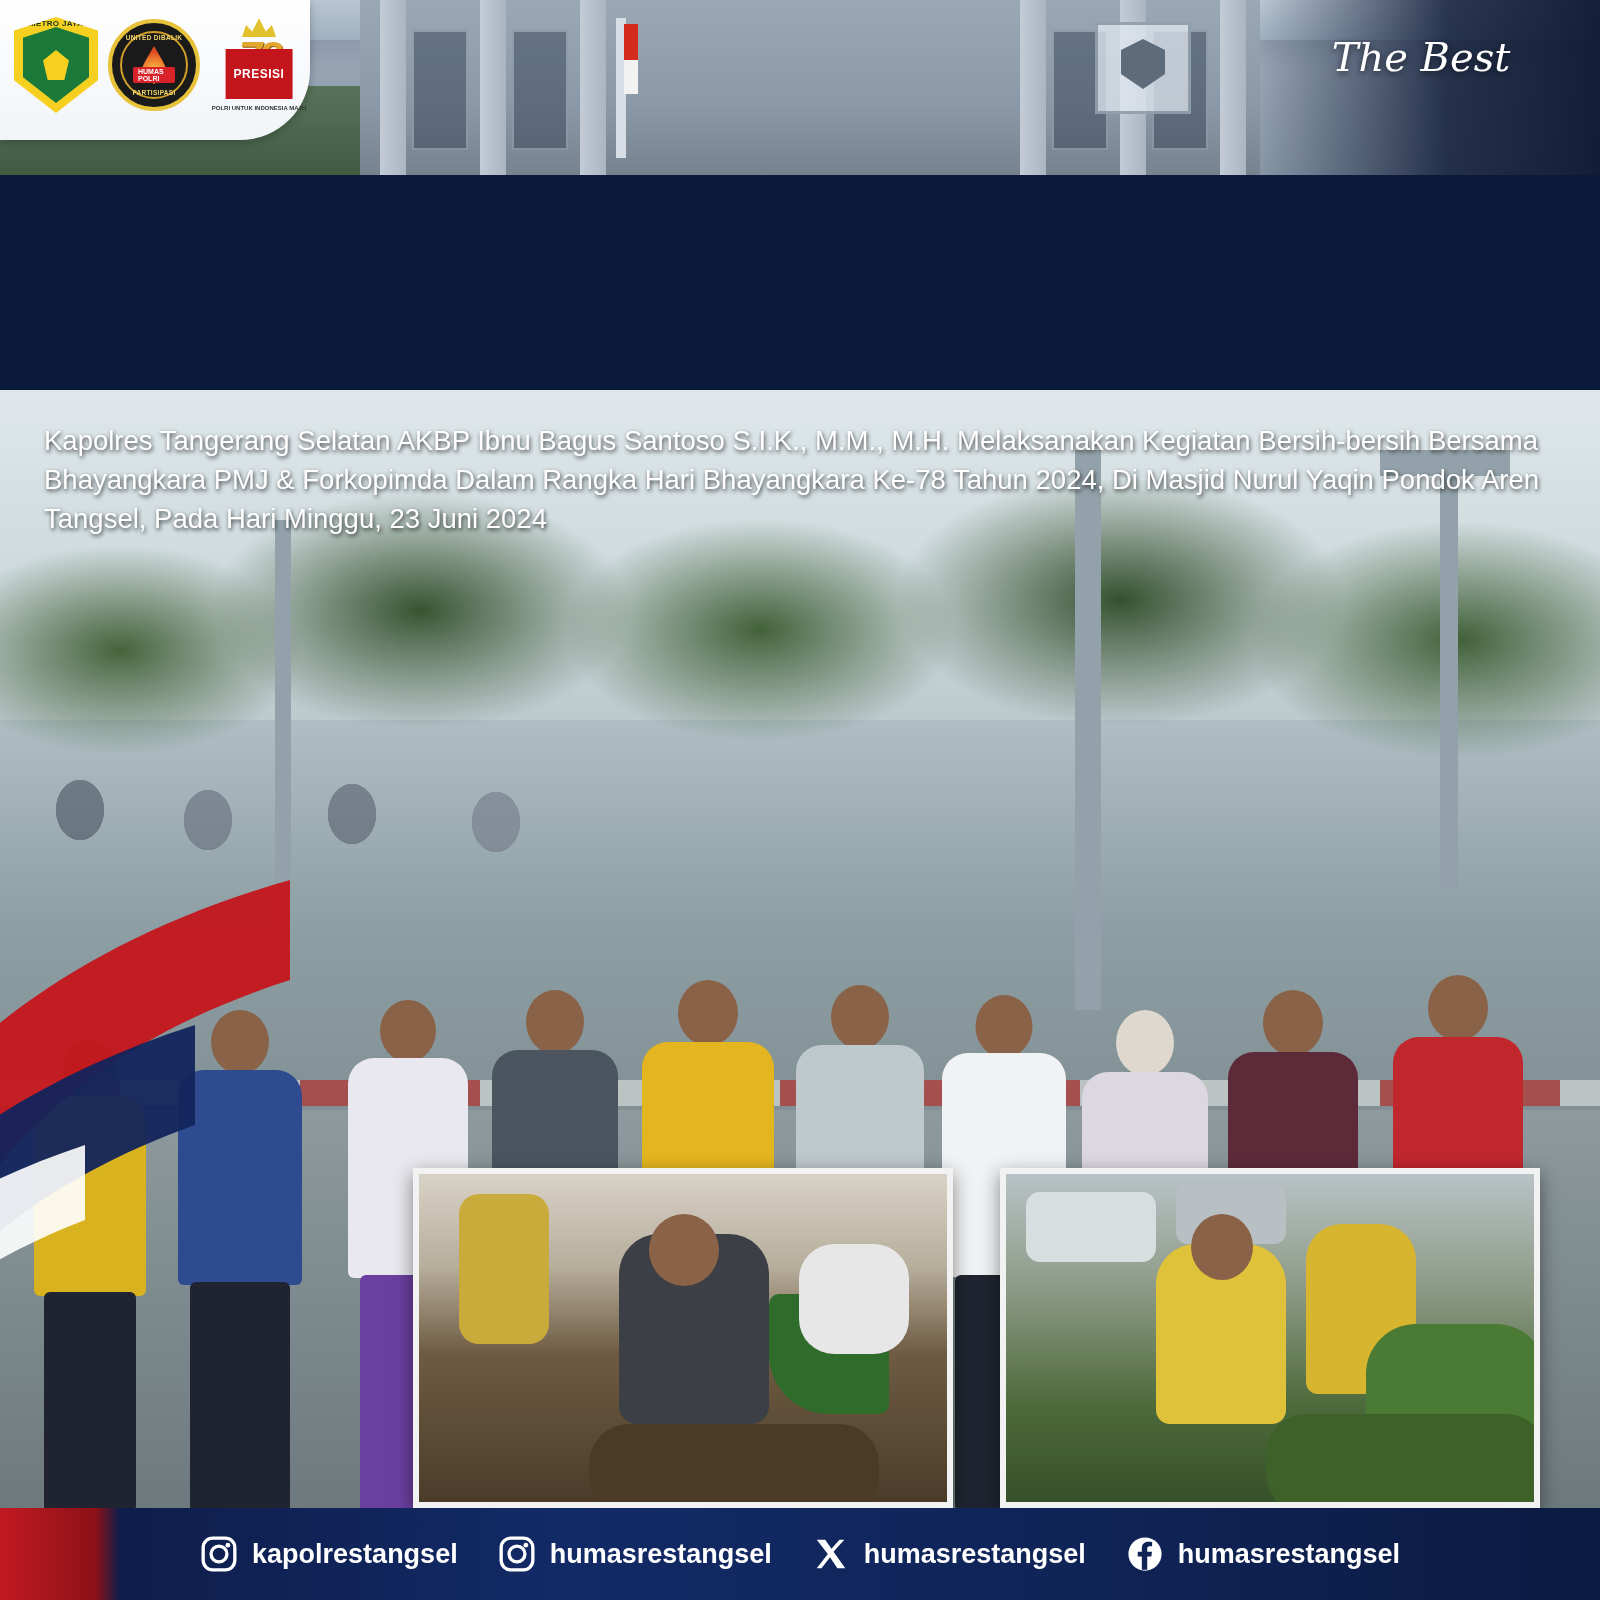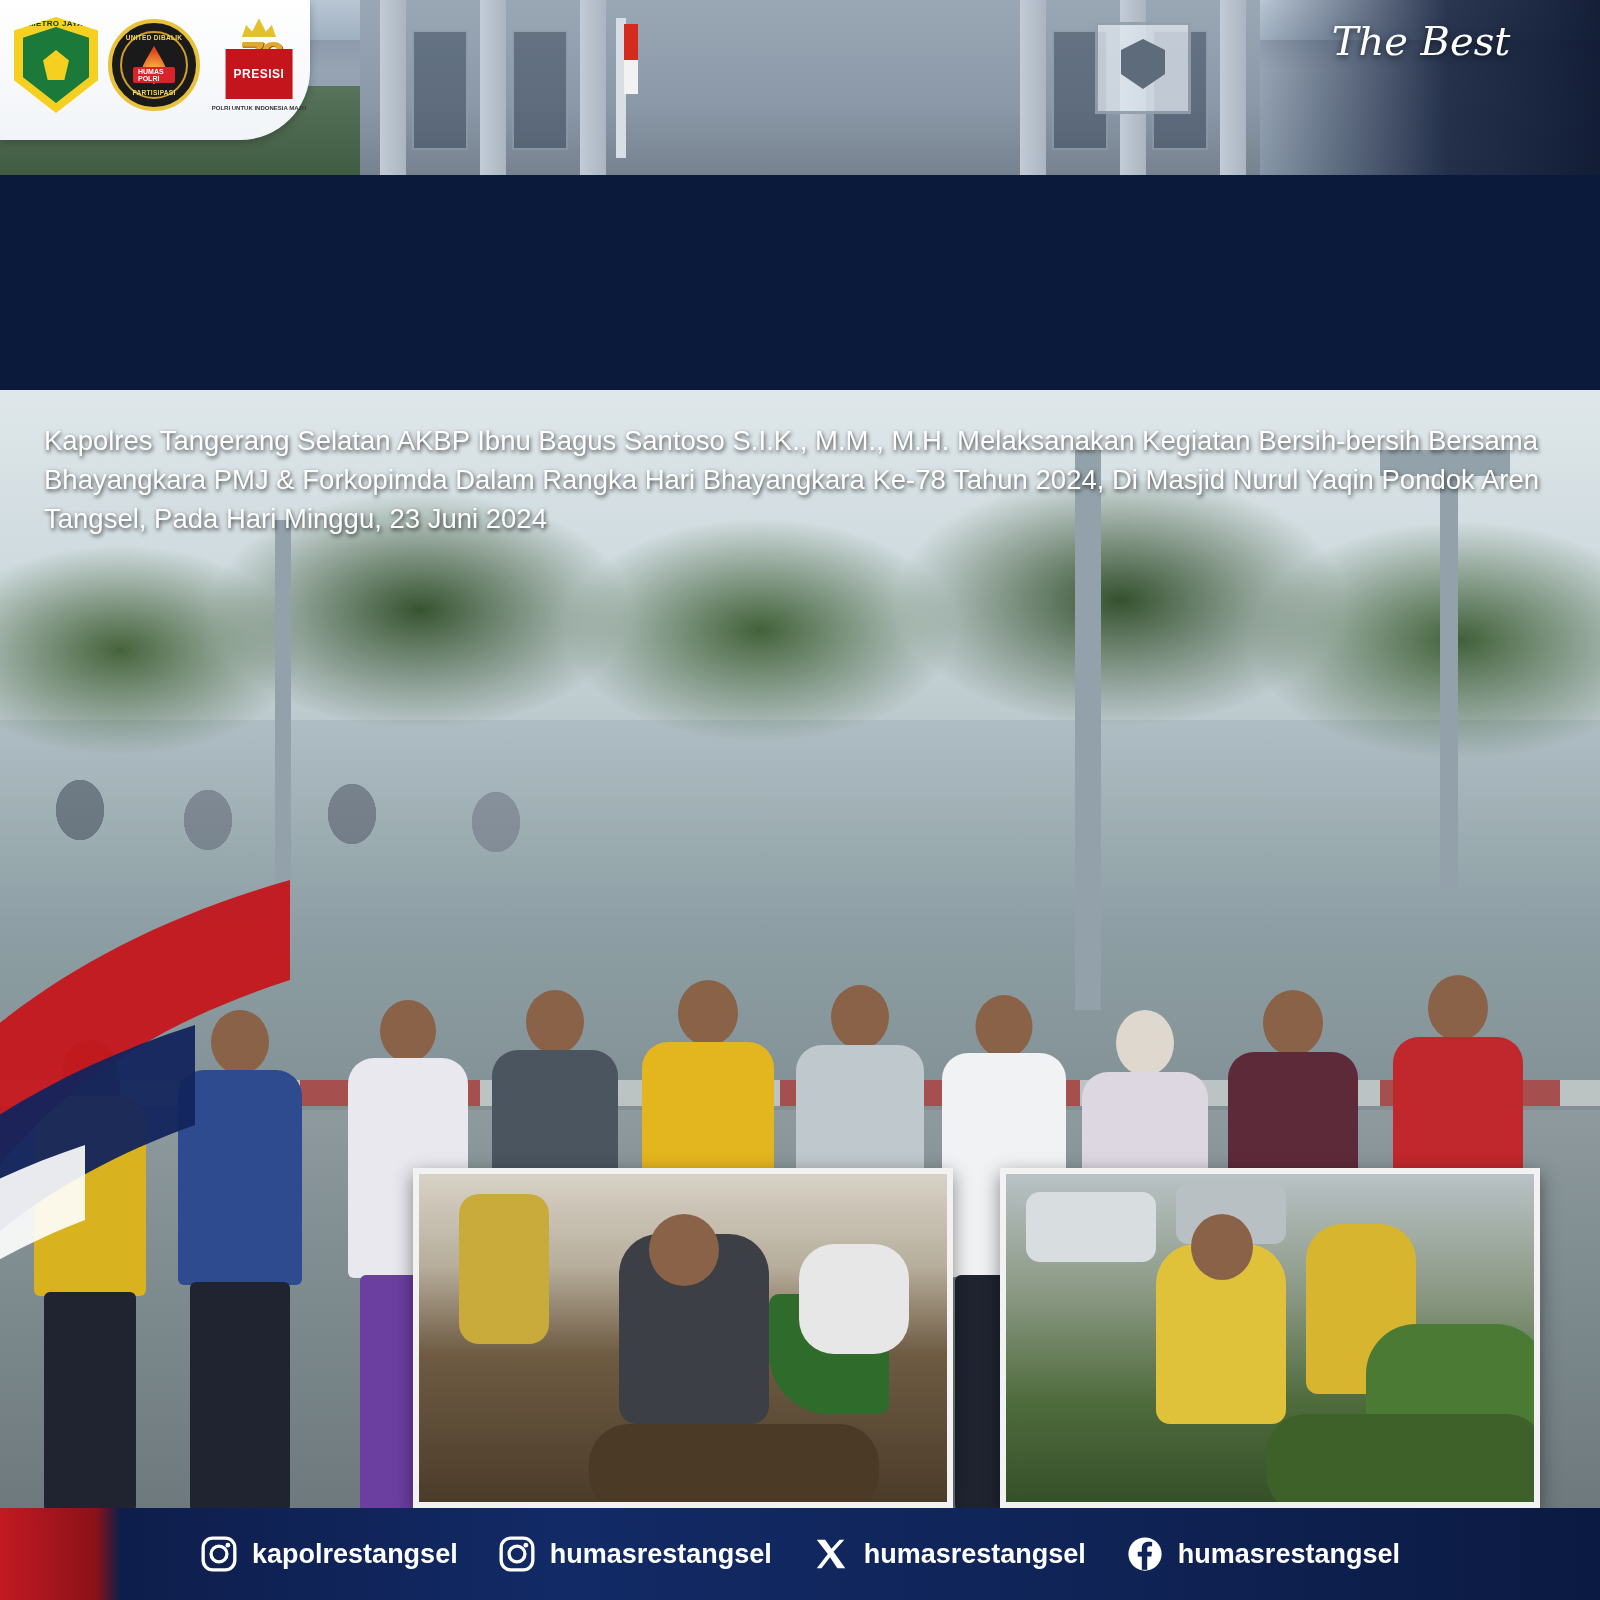--- a/index.html
+++ b/index.html
@@ -157,21 +157,21 @@
   .script-logo {
     position: absolute; right: 34px; top: 18px; width: 290px; height: 120px;
     color: #ffffff;
     font-family: "DejaVu Serif", serif;
     font-style: italic;
     text-align: center;
     text-shadow: 0 2px 6px rgba(0,0,0,.6);
     z-index: 6;
   }
   .script-logo .l1 { font-size: 34px; letter-spacing: 1px; }
-  .script-logo .l2 { font-size: 40px; margin-top: 0; }
+  .script-logo .l2 { font-size: 40px; margin-top: 16px; }
 
   
   .title-band {
     position: absolute; left: 0; top: 163px; width: 1600px; height: 240px;
     background: linear-gradient(90deg, #5f0d12 0%, #7d1118 28%, #4a1230 58%, #1d2c66 85%, #12245c 100%);
     border-top: 4px solid rgba(255,255,255,.18);
     display: flex; align-items: center;
     padding: 0 44px;
     z-index: 5;
   }

